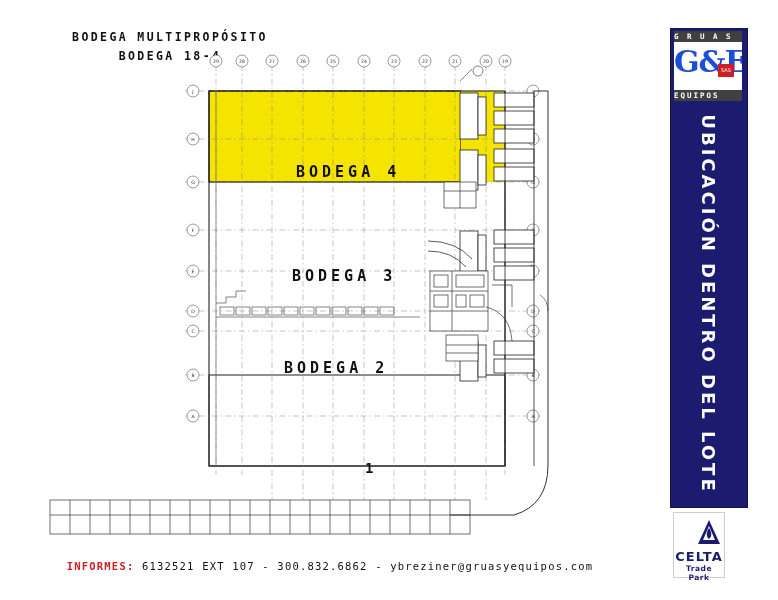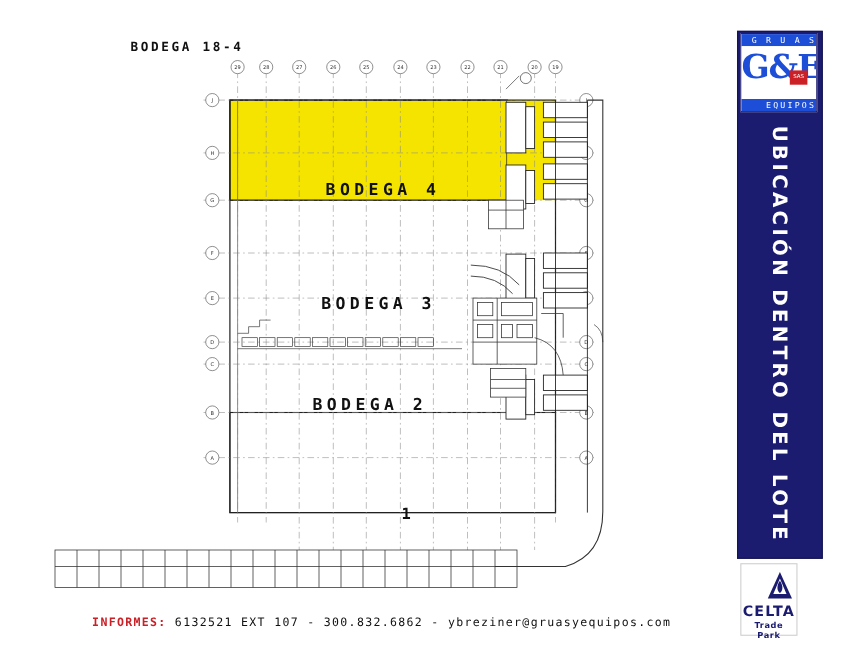--- a/index.html
+++ b/index.html
@@ -87,26 +87,26 @@
     left: 673px;
     top: 30px;
     width: 70px;
     height: 72px;
     background: #ffffff;
     border: 1px solid #1b1b6f;
     box-sizing: border-box;
     overflow: hidden;
   }
   .gruas-top, .gruas-bot {
-    background: #1d4ed8;
+    background: #404040;
     color: #ffffff;
     font-size: 7.5px;
     letter-spacing: 2px;
-    text-align: right;
-    font-weight: 400;
+    text-align: left;
+    font-weight: 700;
     line-height: 11px;
     height: 11px;
   }
   .ge-box {
     position: relative;
     height: 48px;
     background: #ffffff;
   }
   .ge-text {
     position: absolute;
@@ -198,41 +198,42 @@
     font-family: "DejaVu Sans", sans-serif;
     font-size: 7.5px;
     font-weight: 700;
     color: #1b1b6f;
     letter-spacing: 0.5px;
   }
 
   
   .footer {
     position: absolute;
-    left: 17px;
+    left: 0;
     top: 560px;
     width: 660px;
     text-align: center;
     font-family: "DejaVu Sans Mono", monospace;
     font-size: 10.5px;
     letter-spacing: 1.2px;
     white-space: nowrap;
   }
   .footer .lbl { color: #cc2027; font-weight: 700; }
   .footer .val { color: #111; }
 
   
   .bub { font-family: "DejaVu Sans", sans-serif; font-size: 4.6px; fill: #333; }
 </style>
 </head>
 <body>
 
 <div class="page">
 
   <div class="title-block">
+    <div class="title-line1">BODEGA MULTIPROPÓSITO</div>
     <div class="title-line2">BODEGA 18-4</div>
   </div>
 
   <div class="plan">
     <svg width="620" height="500" viewBox="0 0 620 500" xmlns="http://www.w3.org/2000/svg">
       <defs>
         <pattern id="hatch" width="6" height="6" patternUnits="userSpaceOnUse" patternTransform="rotate(45)">
           <line x1="0" y1="0" x2="0" y2="6" stroke="#bbb" stroke-width="0.7"></line>
         </pattern>
       </defs>

